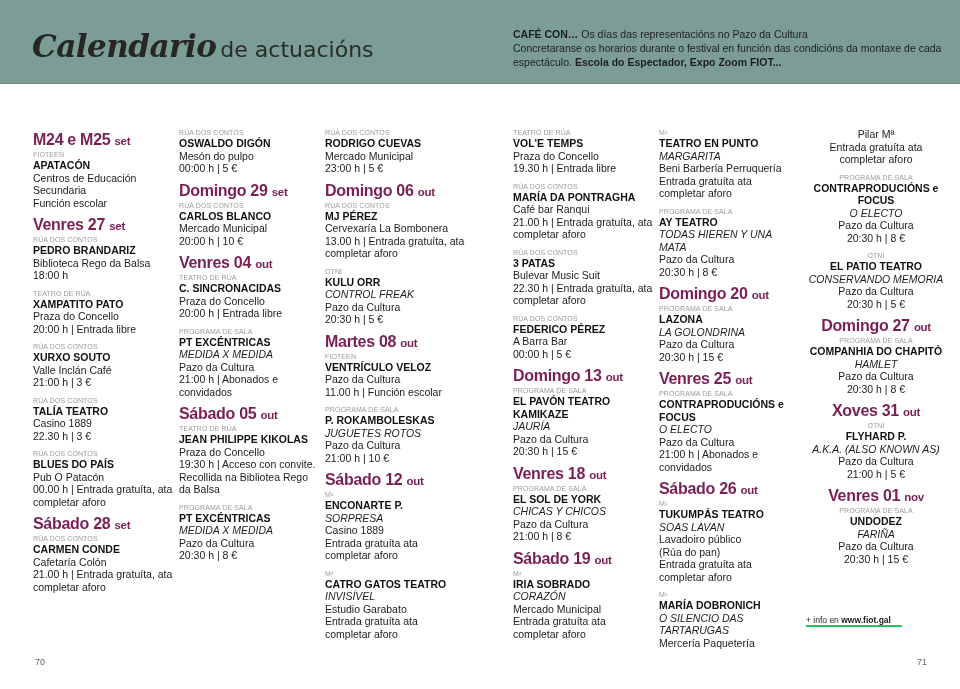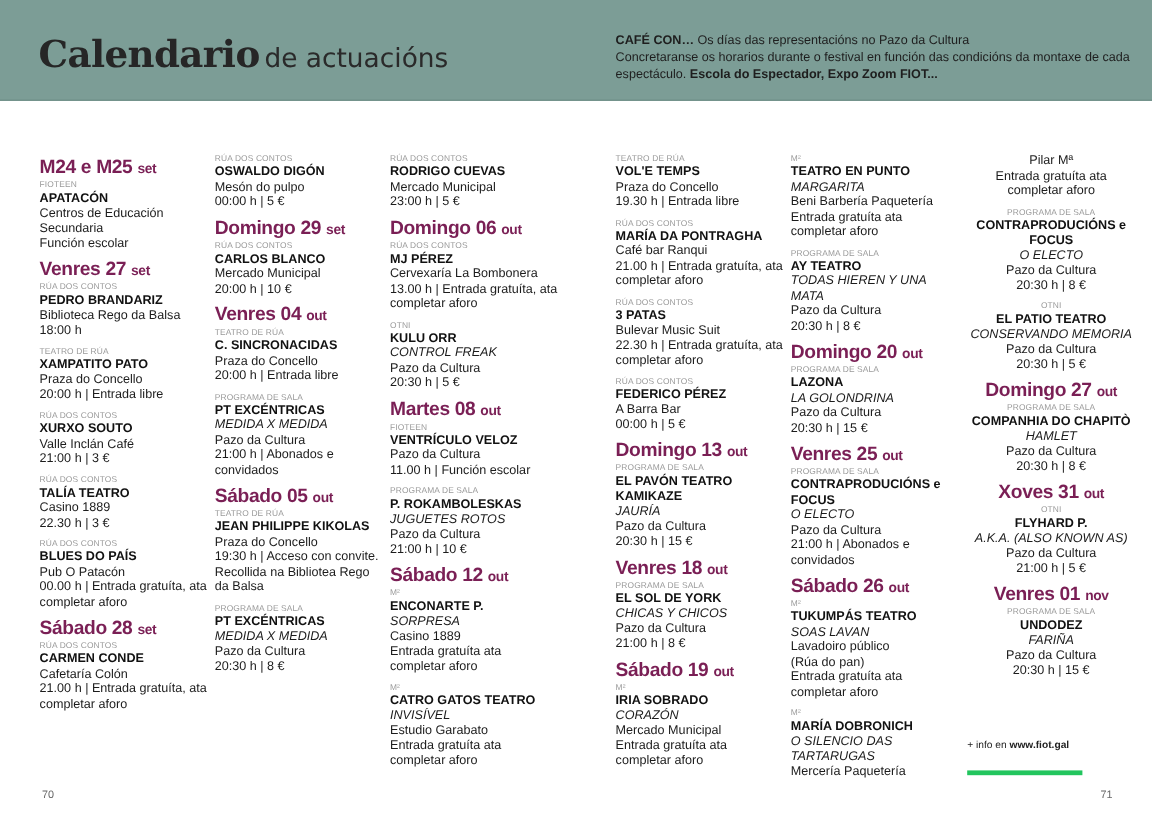--- a/index.html
+++ b/index.html
@@ -7,21 +7,21 @@
     width: 960px; height: 689px; overflow: hidden; background: #ffffff;
     font-family: "Liberation Sans", "DejaVu Sans", sans-serif; color: #1c1c1c;
     position: relative;
   }
   .header {
     position: absolute; left: 0; top: 0; width: 960px; height: 83px;
     background: #7c9d96; border-bottom: 1px solid #6d8c86;
   }
   .title-wrap { position: absolute; left: 32px; top: 28px; white-space: nowrap; }
   .title-script {
-    font-family: "DejaVu Serif", serif; font-weight: bold;
+    font-family: "DejaVu Serif", serif; font-style: italic; font-weight: bold;
     font-size: 31px; color: #262626; letter-spacing: -0.5px;
   }
   .title-rest { font-family: "DejaVu Sans", sans-serif; font-size: 22px; color: #2a2a2a; margin-left: 4px; }
   .header-note {
     position: absolute; left: 513px; top: 27px; width: 440px;
     font-size: 10.5px; line-height: 14px; color: #1e1e1e;
   }
   .header-note b { font-weight: bold; }
 
   .col { position: absolute; top: 96px; width: 140px; margin-top: 32px; }
@@ -35,21 +35,21 @@
   .day .mon { font-size: 11.5px; }
   .ev { margin-bottom: 7px; }
   .ev-cat { color: #9a9a9a; font-size: 7px; line-height: 9px; text-transform: uppercase; letter-spacing: 0.1px; }
   .ev-name { font-weight: bold; font-size: 10.5px; line-height: 12.5px; color: #111; }
   .ev-show { font-style: italic; font-size: 10.5px; line-height: 12.5px; }
   .ev-line { font-size: 10.5px; line-height: 12.5px; }
   .plain { font-size: 10.5px; line-height: 12.5px; }
 
   .footer-link {
     position: absolute; left: 806px; top: 615px; font-size: 8.5px; color: #222;
-    border-bottom: 4px solid #22c55e; padding-bottom: 17px; width: 96px; white-space: nowrap;
+    border-bottom: 2px solid #22c55e; padding-bottom: 0; width: 96px; white-space: nowrap;
   }
   .footer-link b { font-weight: bold; }
   .page-num { position: absolute; top: 657px; font-size: 9px; color: #666; }
   .pn-left { left: 35px; } .pn-right { left: 917px; }
 </style>
 </head>
 <body>
 
 <div class="header">
   <div class="title-wrap">
@@ -284,21 +284,21 @@
         <div class="ev-line">Entrada gratuíta ata completar aforo</div>
       </div>
     </div>
   </div>
 <div class="col c5">
     <div class="day-block">
       <div class="ev">
         <div class="ev-cat">M²</div>
         <div class="ev-name">TEATRO EN PUNTO</div>
         <div class="ev-show">MARGARITA</div>
-        <div class="ev-line">Beni Barbería Paquetería</div>
+        <div class="ev-line">Beni Barbería Perruquería</div>
         <div class="ev-line">Entrada gratuíta ata completar aforo</div>
       </div>
       <div class="ev">
         <div class="ev-cat">PROGRAMA DE SALA</div>
         <div class="ev-name">AY TEATRO</div>
         <div class="ev-show">TODAS HIEREN Y UNA MATA</div>
         <div class="ev-line">Pazo da Cultura</div>
         <div class="ev-line">20:30 h | 8 €</div>
       </div>
     </div>

